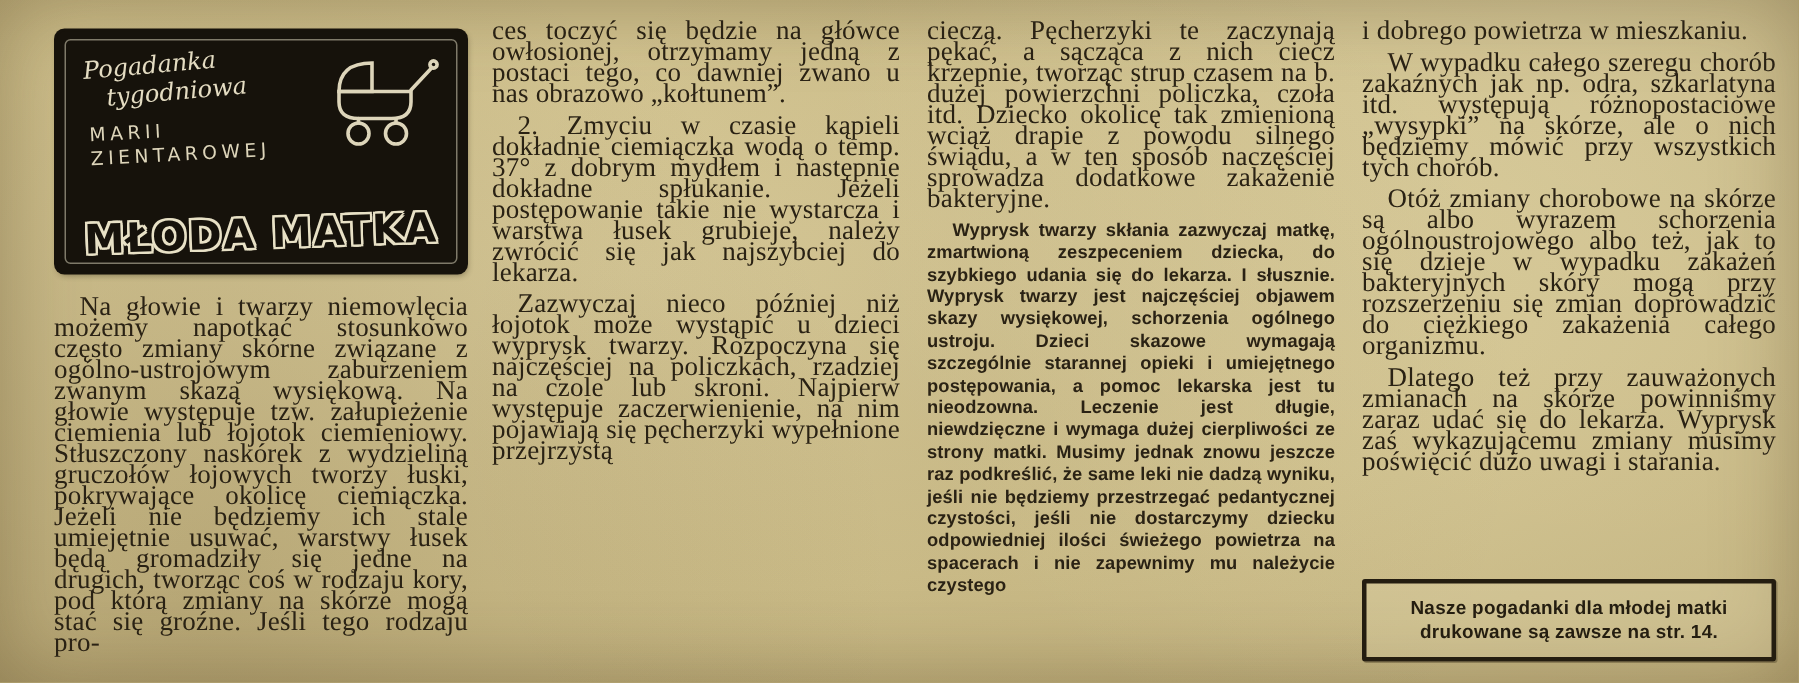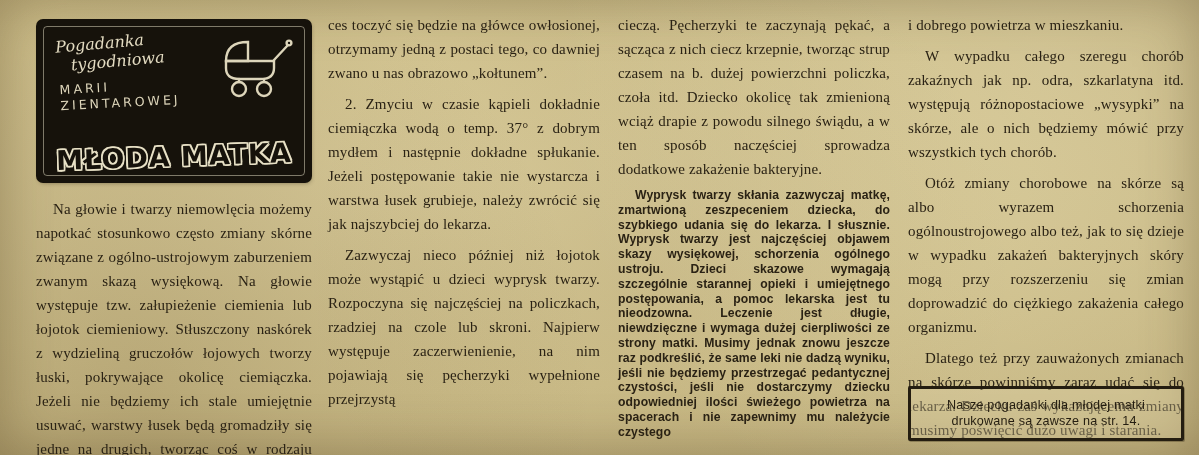--- a/index.html
+++ b/index.html
@@ -17,21 +17,21 @@
     background:
       radial-gradient(circle at 12% 85%, rgba(82,62,28,.18), transparent 40%),
       radial-gradient(circle at 88% 15%, rgba(255,250,225,.15), transparent 45%),
       radial-gradient(circle at 55% 60%, rgba(90,70,30,.08), transparent 50%);
   }
   .col{position:absolute;top:13px;height:432px;text-align:justify;}
   .col-1{left:36px;width:276px;}
   .col-2{left:328px;width:272px;}
   .col-3{left:618px;width:272px;}
   .col-4{left:908px;width:276px;}
-  .p{margin:0 0 7px 0;text-indent:17px;font-size:15px;line-height:24px;letter-spacing:.15px;hyphens:auto;}
+  .p{margin:0 0 7px 0;text-indent:17px;font-size:18px;line-height:14px;letter-spacing:.15px;hyphens:auto;}
   .p.cont{text-indent:0;}
   .p.bold{font-family:"Liberation Sans",sans-serif;font-weight:bold;font-size:12.2px;line-height:14.8px;letter-spacing:.1px;}
   
   .plate{
     position:relative;height:160px;margin:8px 2px 16px 2px;
     background:#16120b;border-radius:5px;
     box-shadow:0 0 0 2px #16120b, 1px 2px 4px rgba(40,30,10,.45);
     overflow:hidden;
   }
   .plate-frame{position:absolute;inset:5px;border:1px solid rgba(232,225,200,.5);border-radius:4px;pointer-events:none;}
@@ -62,21 +62,21 @@
   .pram{position:absolute;right:12px;top:12px;width:82px;height:66px;}
   
   .footer-box{
     position:absolute;left:0;right:0;bottom:4px;
     border:3px solid #241d10;border-radius:2px;
     padding:9px 12px;text-align:center;
     background:rgba(222,209,165,.35);
     box-shadow:1px 1px 0 rgba(40,30,10,.3);
   }
   .footer-box .note{
-    font-family:"Liberation Sans",sans-serif;font-weight:normal;
+    font-family:"Liberation Sans",sans-serif;font-weight:bold;
     font-size:12.6px;line-height:15.5px;letter-spacing:.2px;color:#241d10;
     text-align:center;text-indent:0;margin:0;
   }
   .col-4 .text-wrap{position:absolute;top:0;left:0;right:0;}
 </style>
 </head>
 <body>
 
 <div class="page">
 
@@ -114,20 +114,20 @@
   <div class="col col-3">
     <p class="p cont">cieczą. Pęcherzyki te zaczynają pękać, a sącząca z nich ciecz krzepnie, tworząc strup czasem na b. dużej powierzchni policzka, czoła itd. Dziecko okolicę tak zmienioną wciąż drapie z powodu silnego świądu, a w ten sposób naczęściej sprowadza dodatkowe zakażenie bakteryjne.</p>
     <p class="p bold">Wyprysk twarzy skłania zazwyczaj matkę, zmartwioną zeszpeceniem dziecka, do szybkiego udania się do lekarza. I słusznie. Wyprysk twarzy jest najczęściej objawem skazy wysiękowej, schorzenia ogólnego ustroju. Dzieci skazowe wymagają szczególnie starannej opieki i umiejętnego postępowania, a pomoc lekarska jest tu nieodzowna. Leczenie jest długie, niewdzięczne i wymaga dużej cierpliwości ze strony matki. Musimy jednak znowu jeszcze raz podkreślić, że same leki nie dadzą wyniku, jeśli nie będziemy przestrzegać pedantycznej czystości, jeśli nie dostarczymy dziecku odpowiedniej ilości świeżego powietrza na spacerach i nie zapewnimy mu należycie czystego</p>
   </div>
 
   <div class="col col-4">
     <div class="text-wrap">
       <p class="p cont">i dobrego powietrza w mieszkaniu.</p>
       <p class="p">W wypadku całego szeregu chorób zakaźnych jak np. odra, szkarlatyna itd. występują różnopostaciowe „wysypki” na skórze, ale o nich będziemy mówić przy wszystkich tych chorób.</p>
       <p class="p">Otóż zmiany chorobowe na skórze są albo wyrazem schorzenia ogólnoustrojowego albo też, jak to się dzieje w wypadku zakażeń bakteryjnych skóry mogą przy rozszerzeniu się zmian doprowadzić do ciężkiego zakażenia całego organizmu.</p>
-      <p class="p">Dlatego też przy zauważonych zmianach na skórze powinniśmy zaraz udać się do lekarza. Dziecku zaś wykazującemu zmiany musimy poświęcić dużo uwagi i starania.</p>
+      <p class="p">Dlatego też przy zauważonych zmianach na skórze powinniśmy zaraz udać się do lekarza. Wyprysk zaś wykazującemu zmiany musimy poświęcić dużo uwagi i starania.</p>
     </div>
     <div class="footer-box">
       <p class="note">Nasze pogadanki dla młodej matki drukowane są zawsze na str. 14.</p>
     </div>
   </div>
 
 </div>
 
 </body></html>

